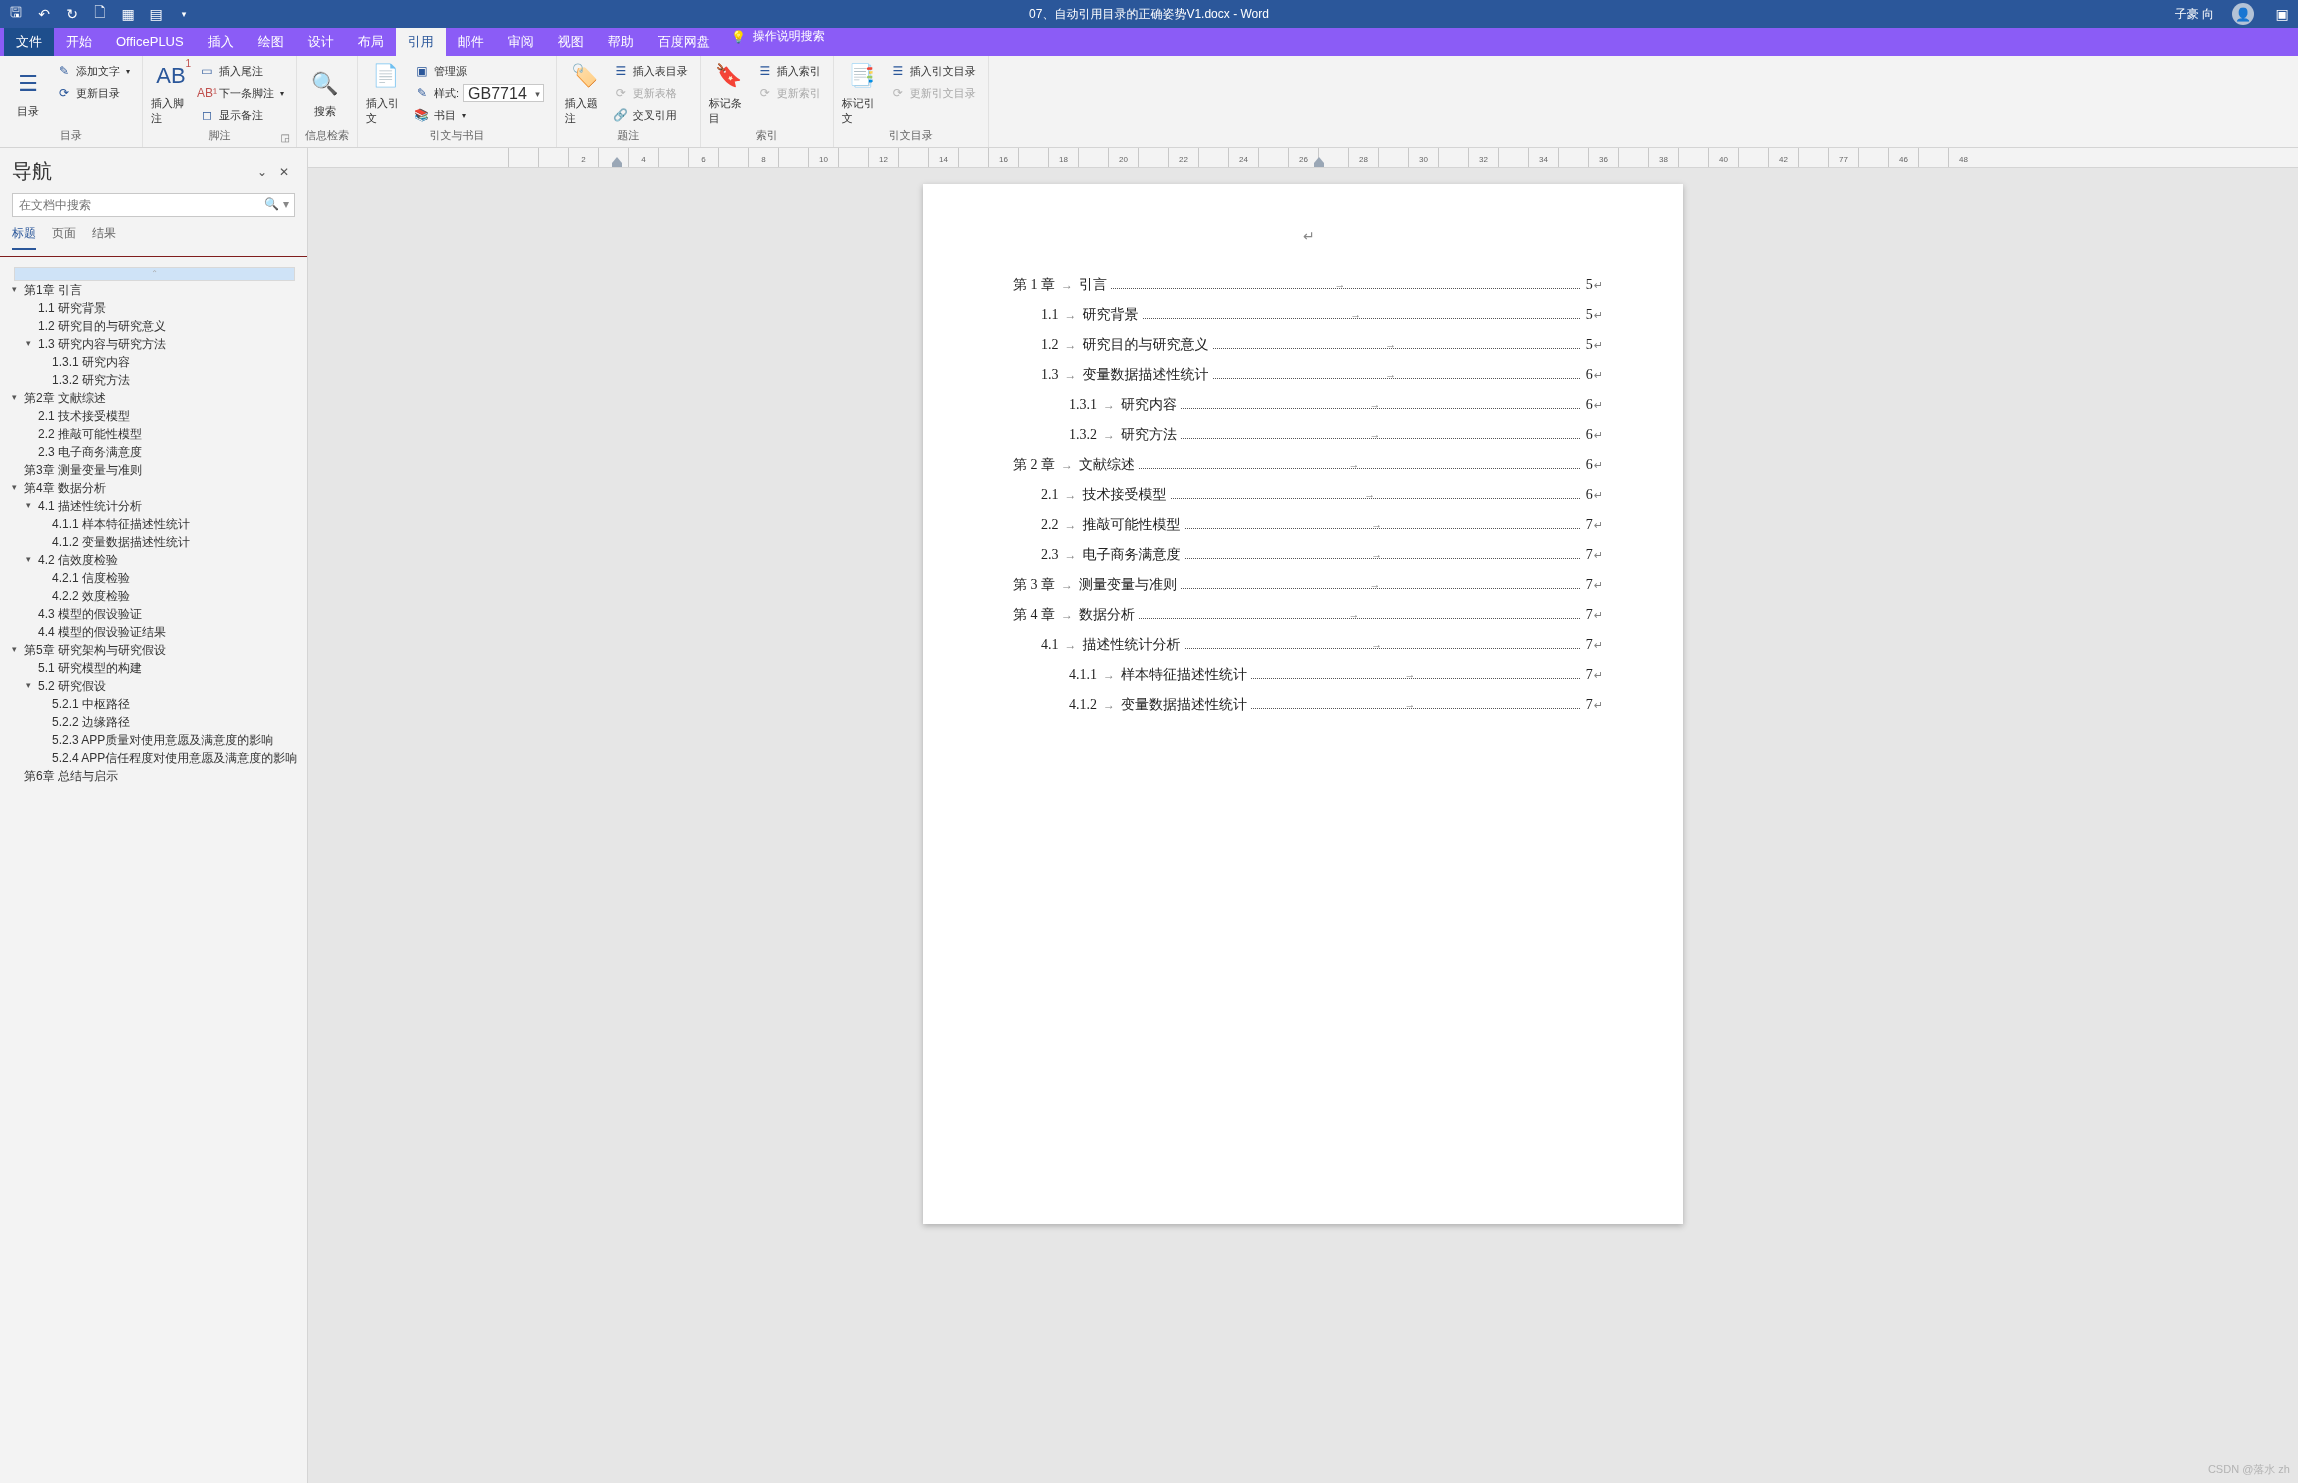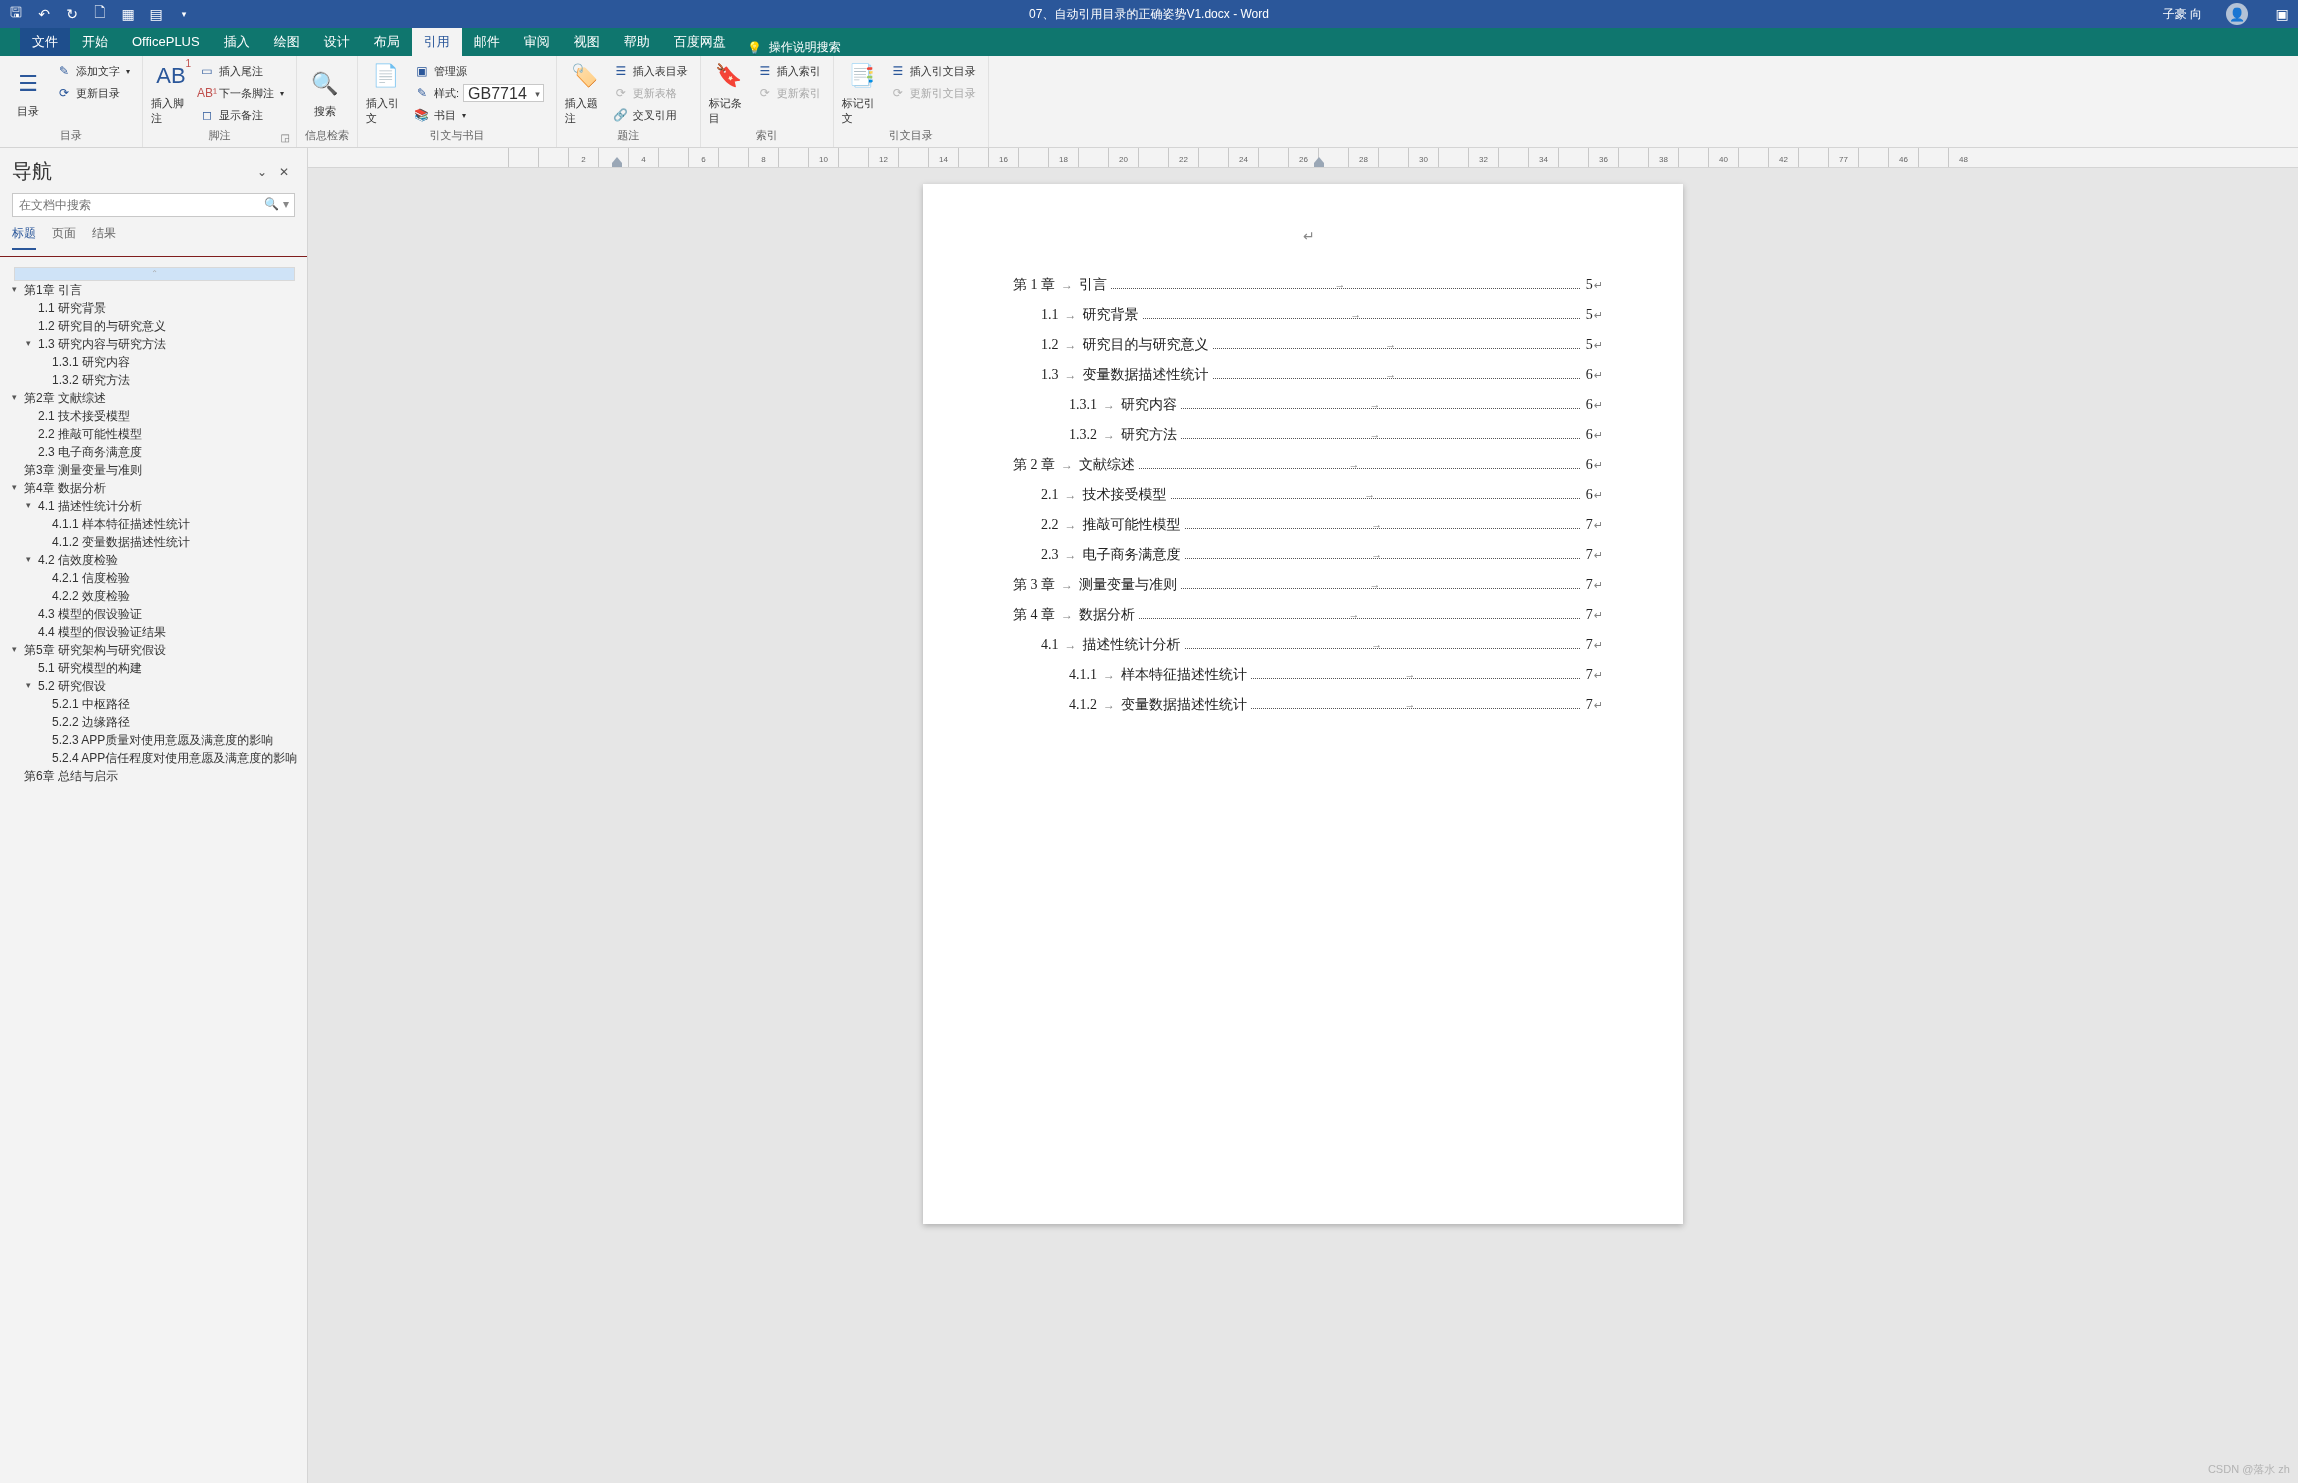--- a/index.html
+++ b/index.html
@@ -3,25 +3,25 @@
 <meta charset="utf-8">
 <style>
   * { box-sizing: border-box; margin: 0; padding: 0; }
   body { font-family: "Microsoft YaHei", "Segoe UI", Arial, sans-serif; font-size: 12px; background: #e6e6e6; overflow: hidden; height: 100vh; color: #333; }
   
   
   .titlebar { background: #2b579a; color: #fff; height: 28px; display: flex; align-items: center; padding: 0 6px; position: relative; }
   .qat { display: flex; gap: 8px; align-items: center; }
   .qat-btn { width: 20px; height: 20px; display: flex; align-items: center; justify-content: center; color: #fff; cursor: pointer; font-size: 14px; }
   .doc-title { position: absolute; left: 50%; transform: translateX(-50%); font-size: 12px; }
-  .title-right { margin-left: auto; display: flex; align-items: center; gap: 24px; }
+  .title-right { margin-left: auto; display: flex; align-items: center; gap: 18px; }
   .avatar { width: 22px; height: 22px; border-radius: 50%; background: #b3c2d6; display: inline-flex; align-items: center; justify-content: center; color: #2b579a; font-size: 13px; }
 
   
-  .menutabs { background: #0f766e; height: 28px; display: flex; align-items: flex-end; padding: 0 20px; }
+  .menutabs { background: #8b5cf6; height: 28px; display: flex; align-items: flex-start; padding: 0 4px; }
   .menutab { padding: 0 12px; height: 28px; line-height: 28px; color: #fff; cursor: pointer; font-size: 13px; }
   .menutab.active { background: #f3f3f3; color: #2b579a; }
   .menutab.file { background: #1e4e8c; }
   .tell-me { display: flex; align-items: center; gap: 6px; margin-left: 10px; color: #fff; font-size: 12px; }
 
   
   .ribbon { background: #f3f3f3; border-bottom: 1px solid #d4d4d4; height: 92px; display: flex; }
   .ribbon-group { border-right: 1px solid #e1e1e1; padding: 4px 8px 0; display: flex; flex-direction: column; }
   .ribbon-group-body { display: flex; gap: 4px; flex: 1; align-items: flex-start; }
   .ribbon-group-label { text-align: center; font-size: 11px; color: #666; padding: 2px 0 4px; position: relative; }

